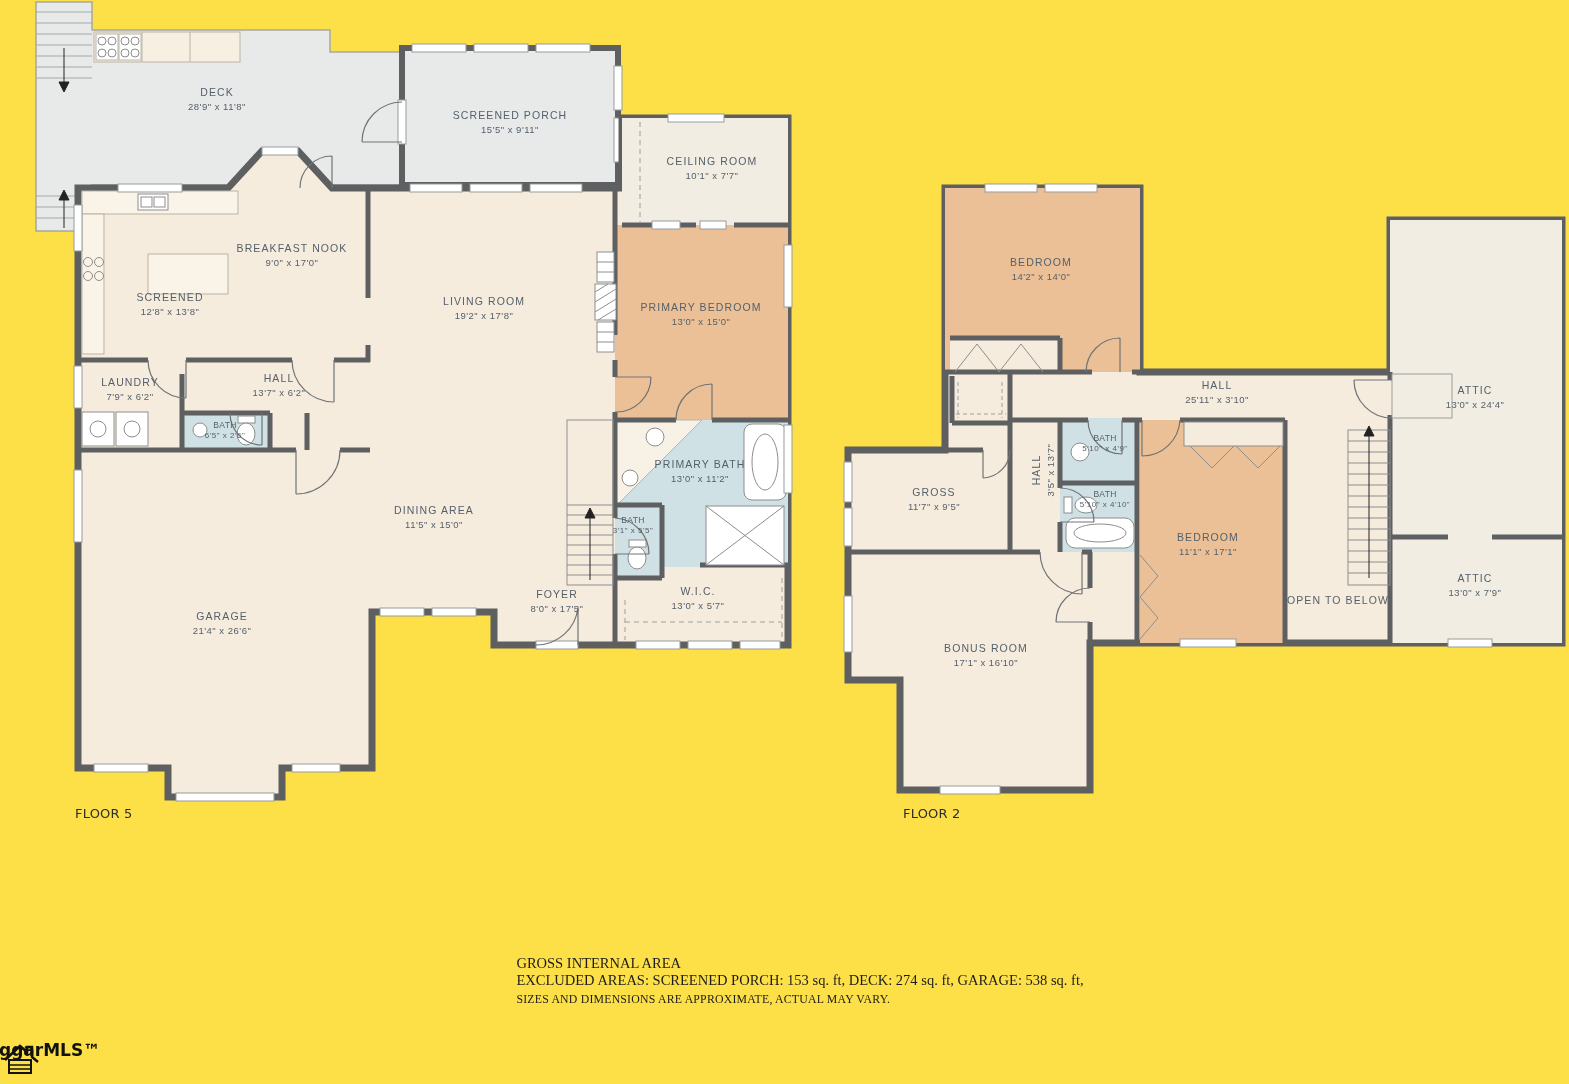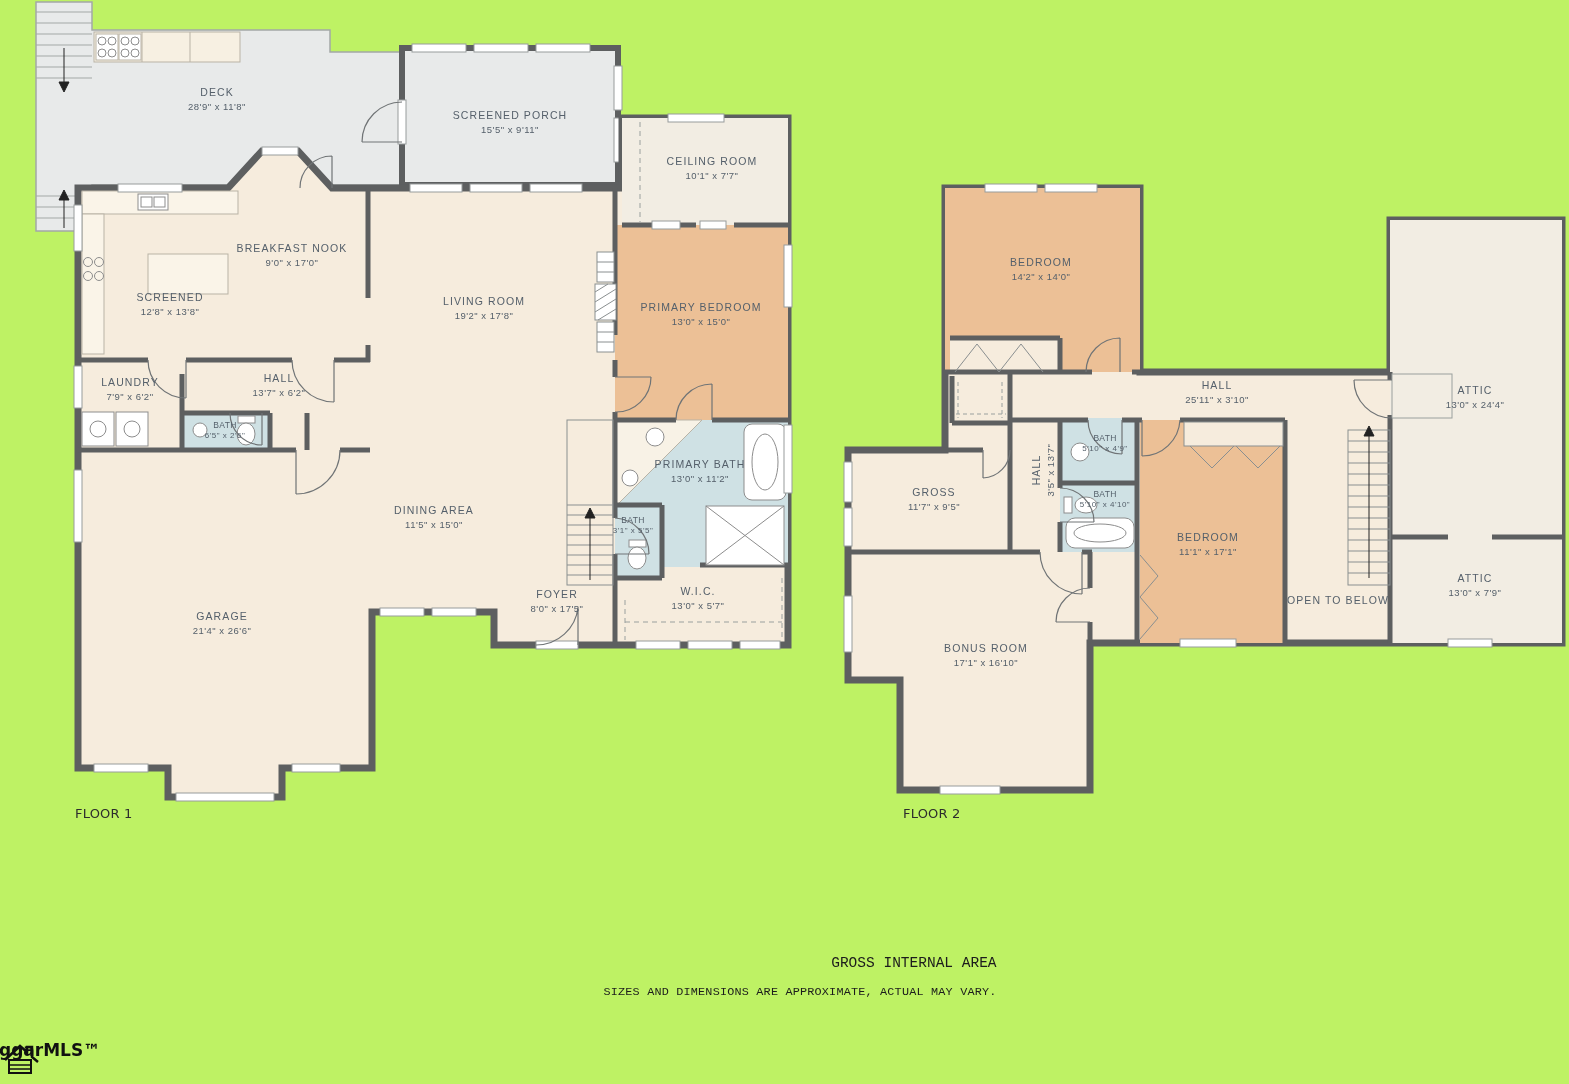--- a/index.html
+++ b/index.html
@@ -1,30 +1,30 @@
 <!DOCTYPE html>
 <html><head>
 <meta charset="utf-8">
 <style>
   html,body{margin:0;padding:0;background:#ffffff;}
-  #stage{position:relative;width:1569px;height:1084px;background:#bef264;overflow:hidden;
+  #stage{position:relative;width:1569px;height:1084px;background:#fde047;overflow:hidden;
          font-family:"Liberation Sans",sans-serif;}
   svg{position:absolute;left:0;top:0;}
   .lbl{position:absolute;transform:translate(-50%,-50%);text-align:center;color:#55606b;
        font-size:10.5px;letter-spacing:1.1px;line-height:13px;white-space:nowrap;}
   .lbl .dims{display:block;font-size:9.5px;letter-spacing:0.5px;margin-top:1px;}
   .lbl.sm{font-size:8.5px;letter-spacing:0.3px;line-height:10px;}
   .lbl.sm .dims{font-size:8px;}
   .lbl.rot{transform:translate(-50%,-50%) rotate(-90deg);}
   .floor-tag{position:absolute;font-family:"DejaVu Sans",sans-serif;font-size:13px;
              color:#2d2d2d;letter-spacing:0.2px;}
-  #footer{position:absolute;left:800px;top:955px;transform:translateX(-50%);text-align:right;
-          font-family:Liberation Mono, monospace;font-size:14.5px;color:#1c1c1c;line-height:16.8px;
+  #footer{position:absolute;left:800px;top:955px;transform:translateX(-50%);text-align:left;
+          font-family:Liberation Serif, serif;font-size:14.5px;color:#1c1c1c;line-height:16.8px;
           white-space:nowrap;}
-  #footer .small{font-size:11.8px;margin-top:12px;letter-spacing:0.2px;}
+  #footer .small{font-size:11.8px;margin-top:2px;letter-spacing:0.2px;}
   #logo{position:absolute;left:2px;top:1040px;display:flex;align-items:flex-end;color:#111;}
   #logo span{font-family:"DejaVu Sans",sans-serif;font-size:17px;font-weight:600;margin-left:-3px;}
 </style>
 </head>
 <body>
 
 <div id="stage">
 <svg width="1569" height="1084" viewBox="0 0 1569 1084">
 
   <g>
@@ -295,25 +295,26 @@
 <div class="lbl" style="left:1475px;top:397px"><span>ATTIC</span><span class="dims">13'0" x 24'4"</span></div>
 <div class="lbl rot" style="left:1043px;top:470px"><span>HALL</span><span class="dims">3'5" x 13'7"</span></div>
 <div class="lbl sm" style="left:1105px;top:443px"><span>BATH</span><span class="dims">5'10" x 4'9"</span></div>
 <div class="lbl sm" style="left:1105px;top:499px"><span>BATH</span><span class="dims">5'10" x 4'10"</span></div>
 <div class="lbl" style="left:934px;top:499px"><span>GROSS</span><span class="dims">11'7" x 9'5"</span></div>
 <div class="lbl" style="left:1208px;top:544px"><span>BEDROOM</span><span class="dims">11'1" x 17'1"</span></div>
 <div class="lbl" style="left:1338px;top:600px"><span>OPEN TO BELOW</span></div>
 <div class="lbl" style="left:1475px;top:585px"><span>ATTIC</span><span class="dims">13'0" x 7'9"</span></div>
 <div class="lbl" style="left:986px;top:655px"><span>BONUS ROOM</span><span class="dims">17'1" x 16'10"</span></div>
 
-<div class="floor-tag" style="left:75px;top:806px">FLOOR 1</div>
+<div class="floor-tag" style="left:75px;top:806px">FLOOR 5</div>
 <div class="floor-tag" style="left:903px;top:806px">FLOOR 2</div>
 
 <div id="footer">
   <div>GROSS INTERNAL AREA</div>
+  <div>EXCLUDED AREAS: SCREENED PORCH: 153 sq. ft, DECK: 274 sq. ft, GARAGE: 538 sq. ft,</div>
   <div class="small">SIZES AND DIMENSIONS ARE APPROXIMATE, ACTUAL MAY VARY.</div>
 </div>
 
 <div id="logo">
   <svg width="42" height="36" viewBox="0 0 42 36">
     <path d="M 3 20 L 18 6 L 25 12 V 7 H 30 V 17 L 36 22" fill="none" stroke="#111" stroke-width="2.5"></path>
     <rect x="7" y="20" width="22" height="13" fill="none" stroke="#111" stroke-width="2"></rect>
     <path d="M 7 25 H 29 M 7 29 H 29" stroke="#111" stroke-width="1.5"></path>
   </svg>
   <span>ggarMLS™</span>

